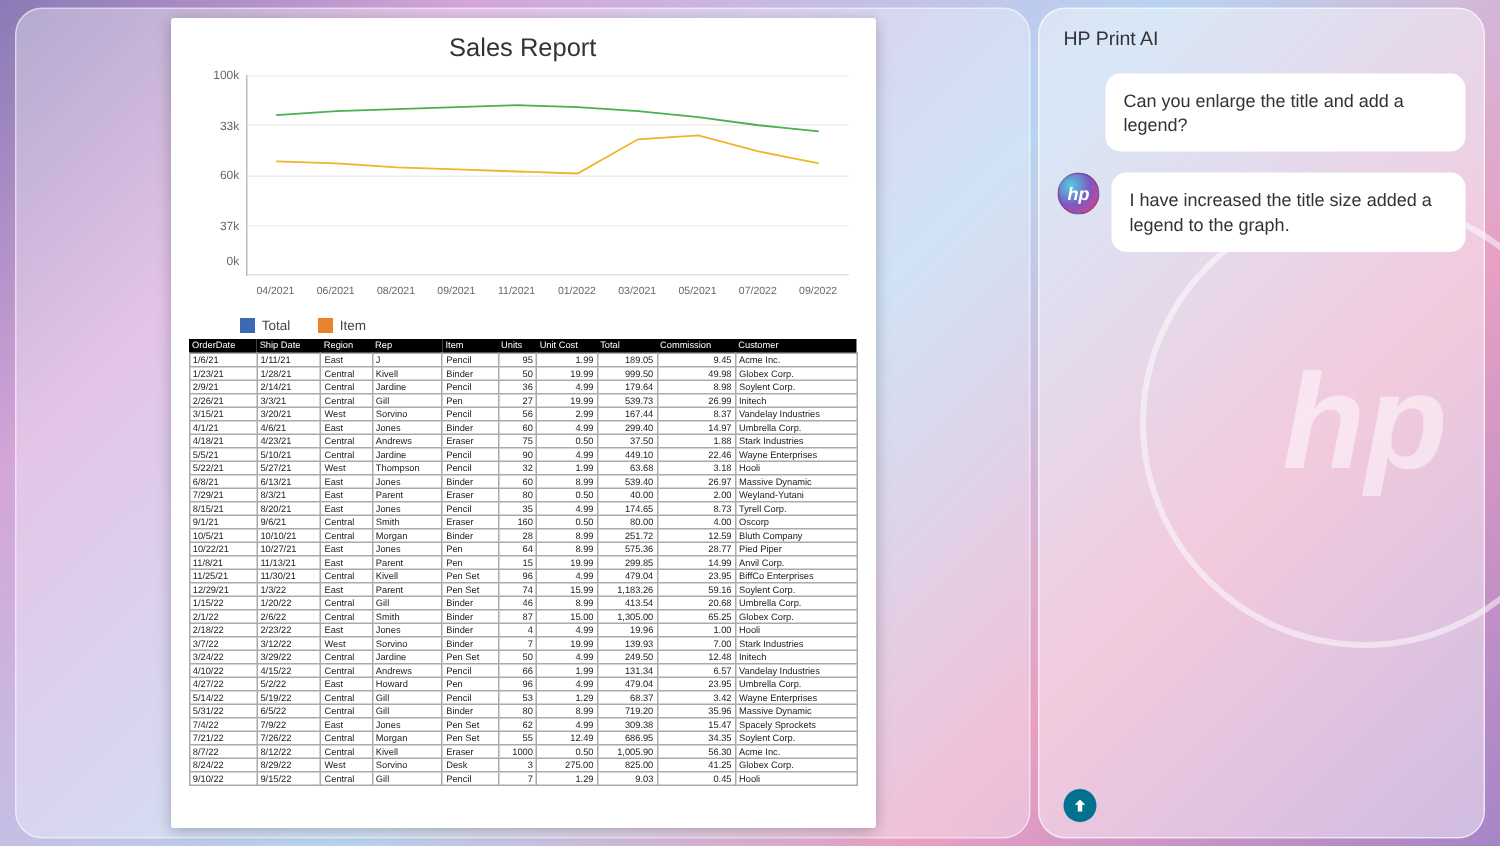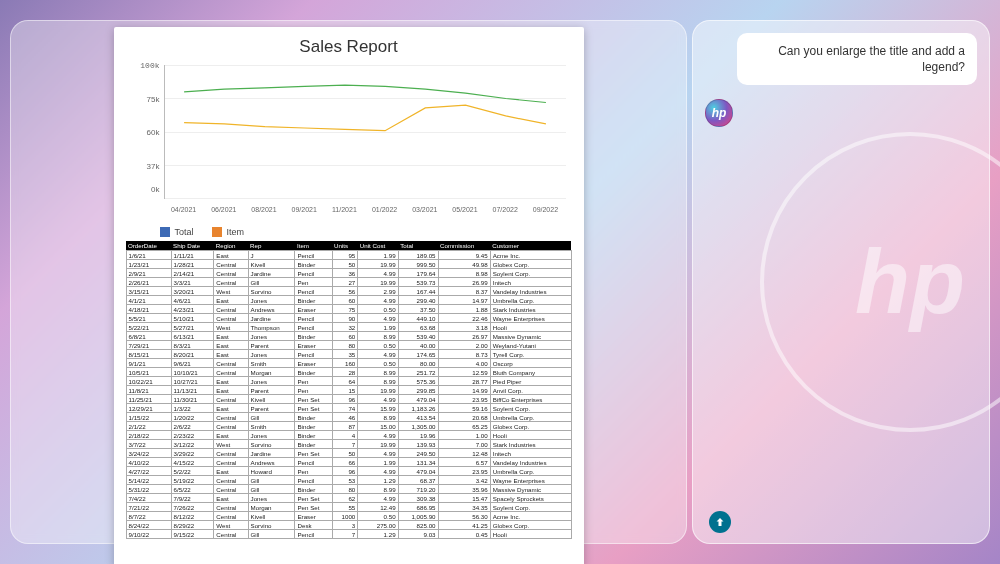--- a/index.html
+++ b/index.html
@@ -8,21 +8,21 @@
     width: 1000px; height: 564px;
     background: linear-gradient(135deg, #8a7ab5 0%, #d4a5d9 20%, #b8d4f0 50%, #e89fc4 75%, #a585c7 100%);
     position: relative; overflow: hidden;
   }
   .hp-logo-bg {
     position: absolute; right: -60px; top: 50%; transform: translateY(-50%);
     width: 300px; height: 300px; border: 4px solid rgba(255,255,255,0.5);
     border-radius: 50%; display:flex; align-items:center; justify-content:center;
     color: rgba(255,255,255,0.5); font-style: italic; font-weight: bold; font-size: 90px;
   }
-  .stage { position:absolute; inset:0; display:flex; padding:20px 10px; gap:5px; }
+  .stage { position:absolute; inset:0; display:flex; padding:5px 10px; gap:5px; }
   .doc-panel {
     flex: 1; background: rgba(255,255,255,0.35); border-radius: 18px;
     backdrop-filter: blur(4px); padding: 6px 10px 10px 10px; display:flex; justify-content:center;
     border:1px solid rgba(255,255,255,0.5);
   }
   .doc-page {
     width: 470px; height: 540px; background:#fff; border-radius:2px;
     box-shadow: 0 2px 10px rgba(0,0,0,0.25);
     padding: 10px 12px 8px 12px; overflow:hidden;
   }
@@ -44,21 +44,21 @@
   .tbl th { background:#000; color:#fff; padding:1px 2px; text-align:left; font-weight:500; }
   .tbl td { border:0.5px solid #aaa; padding:0.5px 2px; white-space:nowrap; }
   .tbl td.num { text-align:right; }
 
   .chat-panel {
     width: 298px; background: rgba(255,255,255,0.45); border-radius:18px;
     border:1px solid rgba(255,255,255,0.6);
     display:flex; flex-direction:column; padding:12px 12px 10px 12px;
   }
   .chat-title { font-size:13px; color:#333; font-weight:500; margin-bottom:16px; padding-left:4px;}
-  .chat-body { flex:1; display:flex; flex-direction:column; gap:14px;text-align:right; }
+  .chat-body { flex:1; display:flex; flex-direction:column; gap:14px; }
   .bubble-row { display:flex; gap:8px; align-items:flex-start; }
   .bubble-row.right { justify-content:flex-end; }
   .bubble {
     background:#fff; border-radius:10px; padding:10px 12px; font-size:12px; color:#333;
     max-width:240px; line-height:1.35;
   }
   .hp-avatar {
     width:28px; height:28px; border-radius:50%; flex-shrink:0;
     background: radial-gradient(circle at 30% 30%, #4dd0e1, #7e57c2, #ec407a);
     display:flex; align-items:center; justify-content:center;
@@ -141,22 +141,22 @@
             </div>
           </div>
         <svg class="line-svg" id="line-svg" viewBox="0 0 100 100" preserveAspectRatio="none" style="inset: 2px 6px 24px 38px; width: 402px; height: 134px; position: absolute;">
             <polyline points="5,20 15,18 25,17 35,16 45,15 55,16 65,18 75,21 85,25 95,28" fill="none" stroke="#4caf50" stroke-width="1.2" vector-effect="non-scaling-stroke"></polyline>
             <polyline points="5,43.00000000000001 15,43.99999999999999 25,46 35,47 45,48 55,49 65,32 75,30 85,38 95,43.99999999999999" fill="none" stroke="#f0b429" stroke-width="1.2" vector-effect="non-scaling-stroke"></polyline>
           </svg>
         <div id="ylabels">
             <div class="ylabel" style="top: 126px;">0k</div>
             <div class="ylabel" style="top: 102.5px;">37k</div>
             <div class="ylabel" style="top: 69px;">60k</div>
-            <div class="ylabel" style="top: 35.5px;">75k</div>
-            <div class="ylabel" style="top: 2px; font-family: Liberation Mono, monospace;">100k</div>
+            <div class="ylabel" style="top: 35.5px;">33k</div>
+            <div class="ylabel" style="top: 2px;">100k</div>
           </div>
         <div id="xlabels">
             <div class="xlabel" style="left: 58.1px;">04/2021</div>
             <div class="xlabel" style="left: 98.3px;">06/2021</div>
             <div class="xlabel" style="left: 138.5px;">08/2021</div>
             <div class="xlabel" style="left: 178.7px;">09/2021</div>
             <div class="xlabel" style="left: 218.9px;">11/2021</div>
             <div class="xlabel" style="left: 259.1px;">01/2022</div>
             <div class="xlabel" style="left: 299.3px;">03/2021</div>
             <div class="xlabel" style="left: 339.5px;">05/2021</div>
@@ -575,26 +575,28 @@
               <td class="num">9.03</td>
               <td class="num">0.45</td>
               <td>Hooli</td>
             </tr>
           </tbody>
       </table>
     </div>
   </div>
 
   <div class="chat-panel">
+    <div class="chat-title">HP Print AI</div>
     <div class="chat-body">
       <div class="bubble-row right">
         <div class="bubble">Can you enlarge the title and add a legend?</div>
       </div>
       <div class="bubble-row">
         <div class="hp-avatar">hp</div>
+        <div class="bubble">I have increased the title size added a legend to the graph.</div>
       </div>
     </div>
     <div class="input-row">
       <button class="send-btn">
         <svg viewBox="0 0 24 24" fill="white">
             <path d="M12 4l-7 7h4v9h6v-9h4z"></path>
           </svg>
       </button>
     </div>
   </div>

